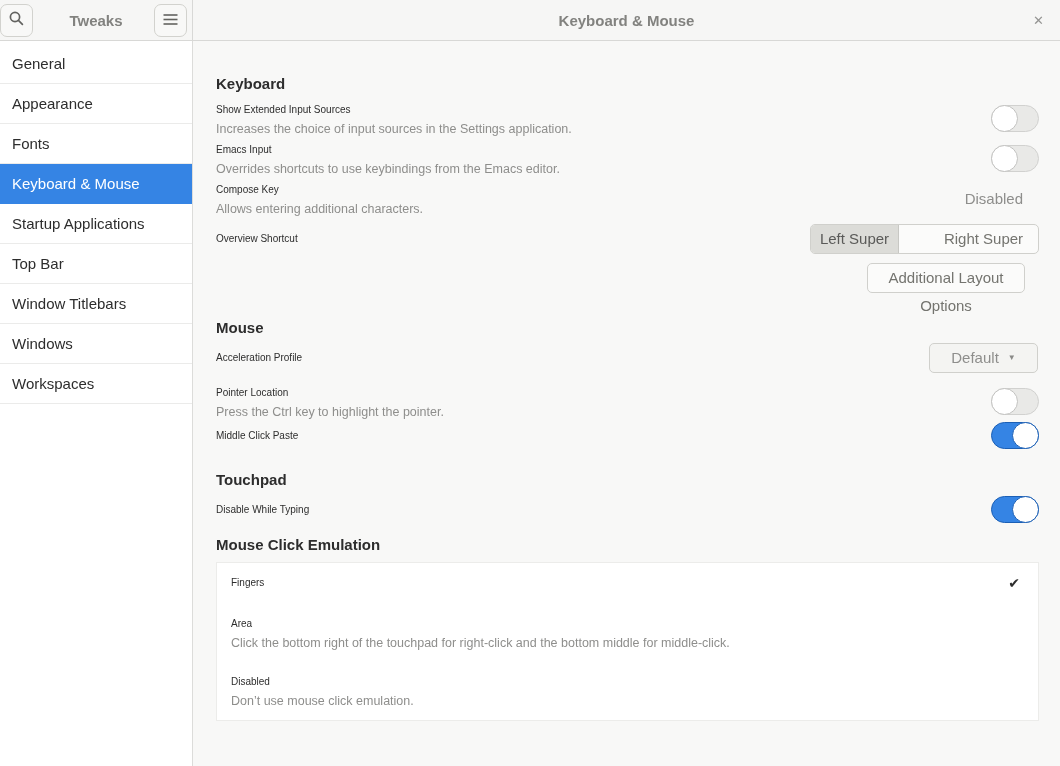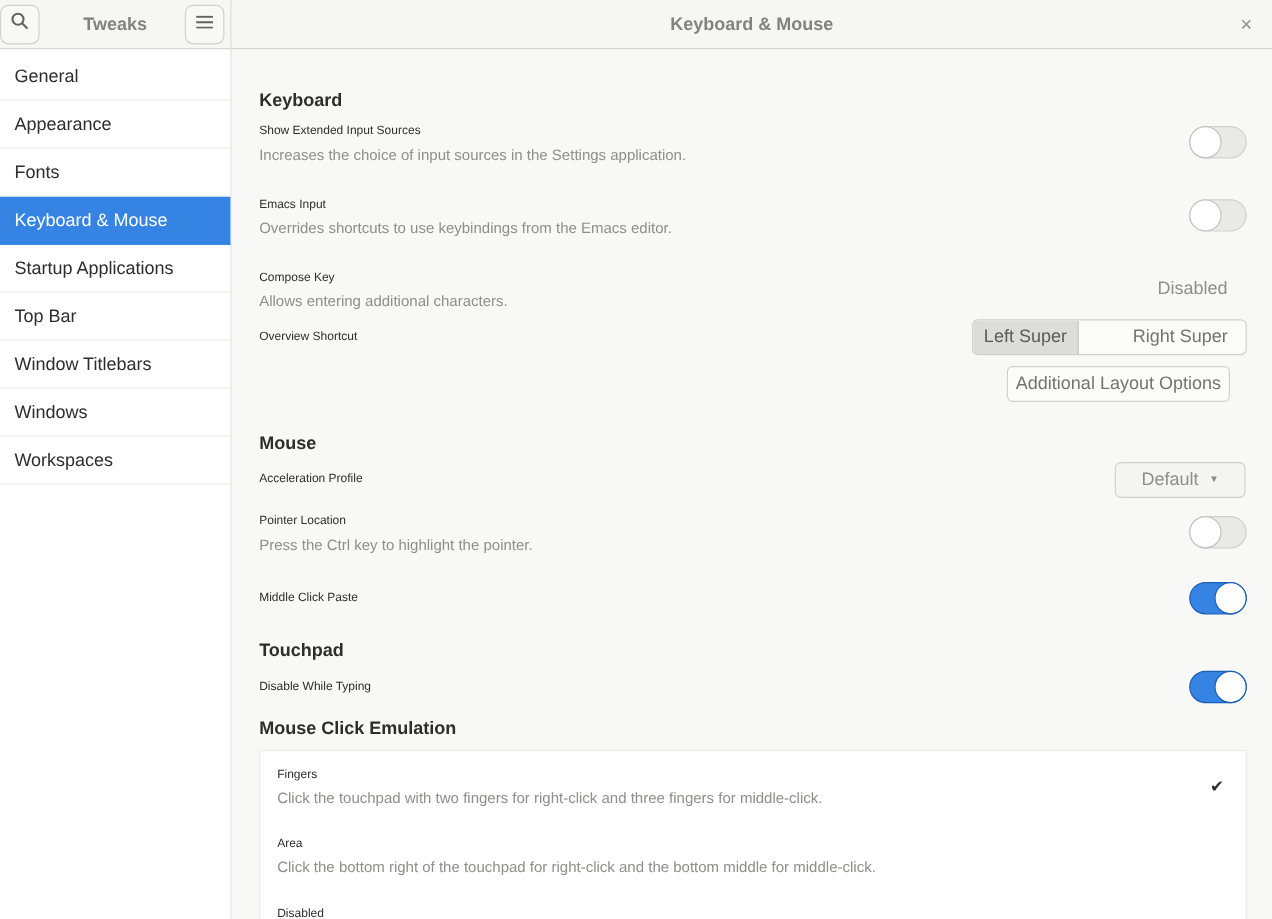--- a/index.html
+++ b/index.html
@@ -51,31 +51,31 @@
   
   .seg { display:flex; height:30px; border:1px solid #d0d0cc; border-radius:5px;
          overflow:hidden; background:#fbfbfa;gap:30px; }
   .seg-btn { font-size:15px; line-height:28px; text-align:center; }
   .seg-btn.active { width:88px; background:#dcdcd8; color:#5a5a58;
                     border-right:1px solid #c8c8c4; }
   .seg-btn.plain  { width:109px; color:#74746f; }
 
   .gtk-btn { height:30px; border:1px solid #d0d0cc; border-radius:5px; background:#fbfbfa;
              color:#74746f; font-size:15px; line-height:28px; text-align:center; }
-  .layout-btn { width:186px; margin-right:14px; }
+  .layout-btn { width:158px; margin-right:14px; }
   .combo { width:109px; margin-right:1px; background:#f4f4f2; color:#8e8e8c; display:flex;
            align-items:center; justify-content:center; gap:9px; }
   .combo .arrow { font-size:8px; color:#8a8a88; }
 
   
   .card { margin-top:8px; background:#ffffff; border:1px solid #ececea; }
   .card-row { padding:9px 14px 10px 14px; display:flex; align-items:center; }
   .check { font-size:14px; color:#2d2d2d; margin-right:4px; }
 
-  .row-gap6 { margin-top:6px; } .row-gap5 { margin-top:22px; } .row-gap9 { margin-top:9px; }
+  .row-gap6 { margin-top:6px; } .row-gap5 { margin-top:1px; } .row-gap9 { margin-top:9px; }
   .row-gap7 { margin-top:7px; }
   .row-end { justify-content:flex-end; }
   .h30 { height:30px; } .h27 { height:27px;gap:24px; }
 </style>
 </head>
 <body>
 
 <div class="app">
 
   <div class="hdr hdr-left">
@@ -206,21 +206,20 @@
           <div class="knob"></div>
         </div>
     </div>
 
     <div class="sect mce">Mouse Click Emulation</div>
 
     <div class="card">
       <div class="card-row">
         <div class="rowtext">
           <div class="rtitle">Fingers</div>
-          <div class="rsub">Click the touchpad with two fingers for right-click and three fingers for middle-click.</div>
         </div>
         <div class="check">✔</div>
       </div>
       <div class="card-row">
         <div class="rowtext">
           <div class="rtitle">Area</div>
           <div class="rsub">Click the bottom right of the touchpad for right-click and the bottom middle for middle-click.</div>
         </div>
       </div>
       <div class="card-row">

